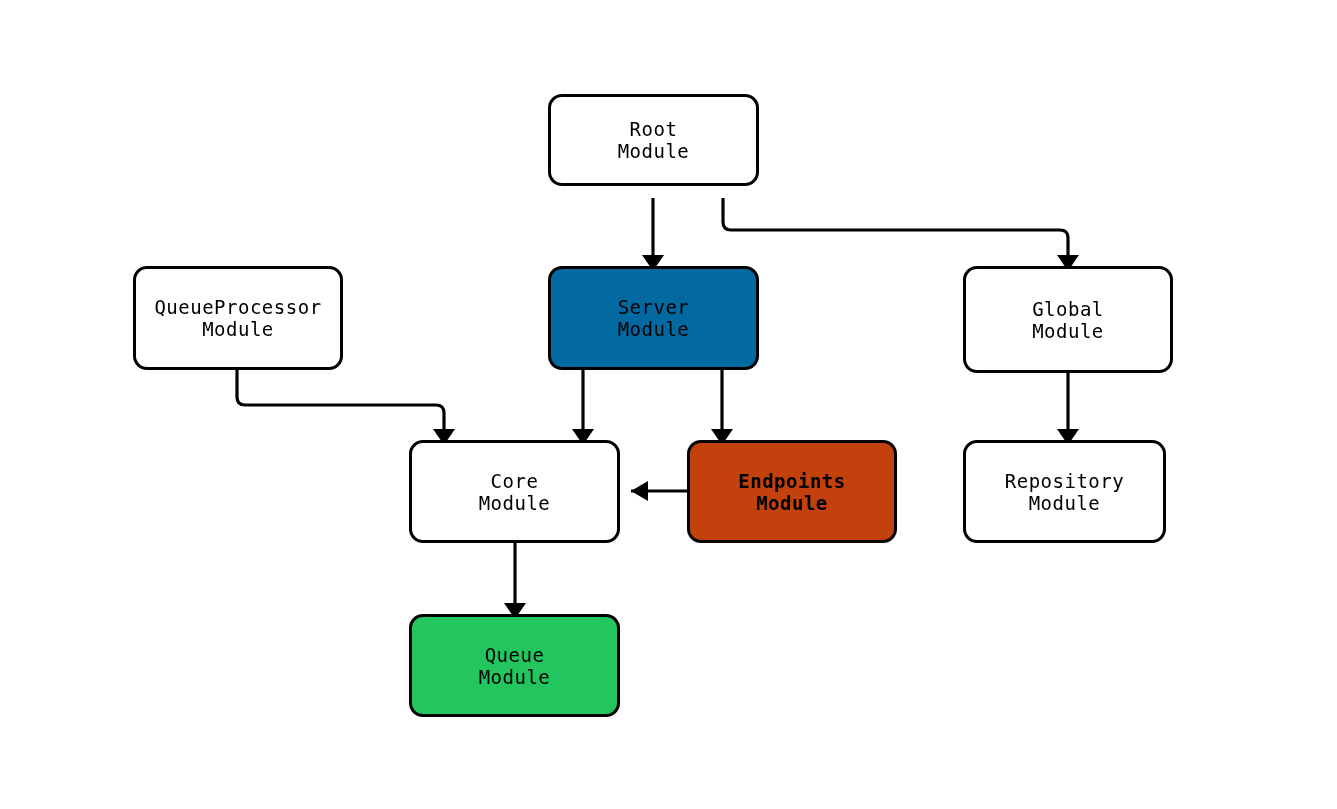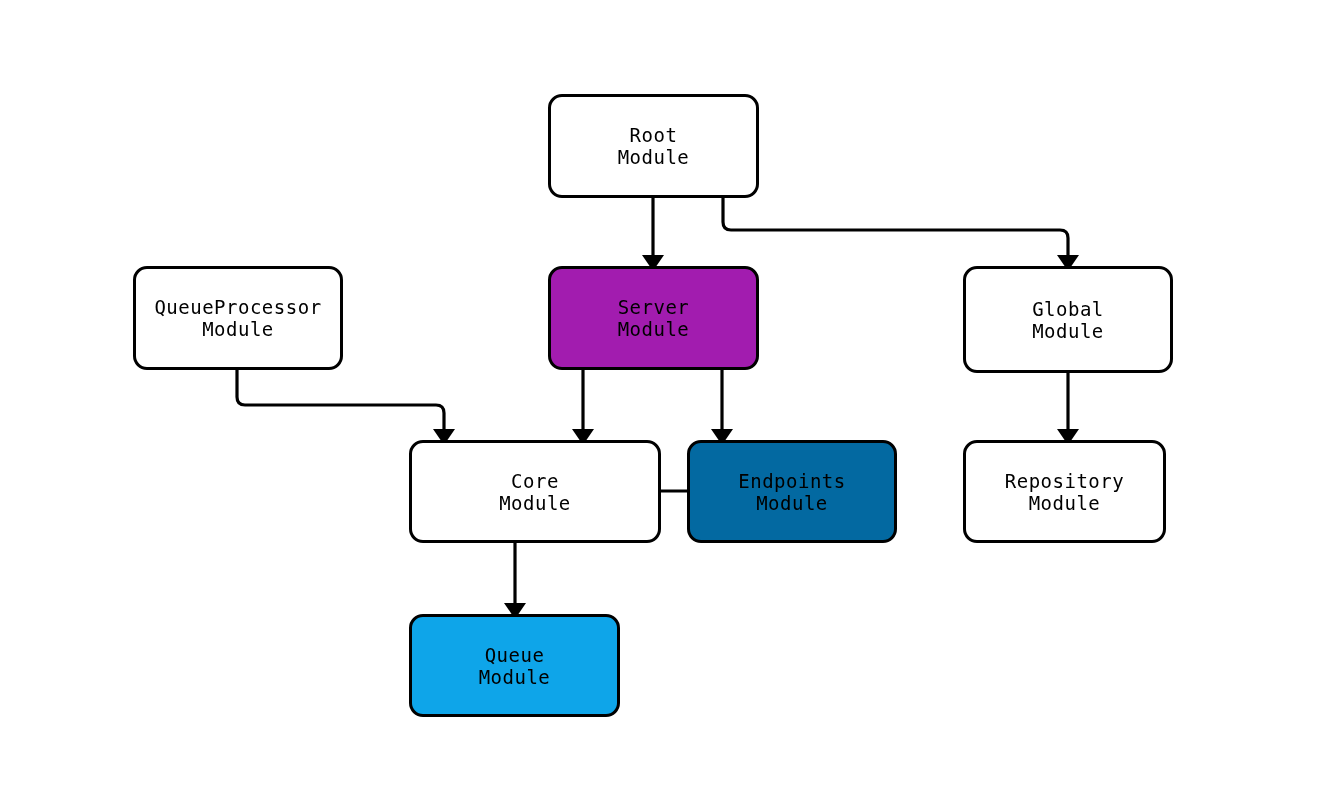--- a/index.html
+++ b/index.html
@@ -79,47 +79,47 @@
         <path d="M 444 445 L 433 429 L 455 429 Z" fill="#000000"></path>
         <path d="M 583 445 L 572 429 L 594 429 Z" fill="#000000"></path>
         <path d="M 722 445 L 711 429 L 733 429 Z" fill="#000000"></path>
         <path d="M 1068 445 L 1057 429 L 1079 429 Z" fill="#000000"></path>
         <path d="M 631 491 L 648 481 L 648 501 Z" fill="#000000"></path>
         <path d="M 515 619 L 504 603 L 526 603 Z" fill="#000000"></path>
       </g>
   </svg>
 
   <div id="node-layer">
-      <div class="node" style="left: 548px; top: 94px; width: 211px; height: 104px; background: rgb(255, 255, 255); border-color: rgb(0, 0, 0);">
+      <div class="node" style="left: 548px; top: 94px; width: 211px; height: 92px; background: rgb(255, 255, 255); border-color: rgb(0, 0, 0);">
         <span class="node-line">Root</span>
         <span class="node-line">Module</span>
       </div>
       <div class="node" style="left: 133px; top: 266px; width: 210px; height: 104px; background: rgb(255, 255, 255); border-color: rgb(0, 0, 0); text-align: right;">
         <span class="node-line">QueueProcessor</span>
         <span class="node-line">Module</span>
       </div>
-      <div class="node" style="left: 548px; top: 266px; width: 211px; height: 104px; background: #a21caf; border-color: rgb(0, 0, 0);">
+      <div class="node" style="left: 548px; top: 266px; width: 211px; height: 104px; background: #0369a1; border-color: rgb(0, 0, 0);">
         <span class="node-line">Server</span>
         <span class="node-line">Module</span>
       </div>
       <div class="node" style="left: 963px; top: 266px; width: 210px; height: 107px; background: rgb(255, 255, 255); border-color: rgb(0, 0, 0);">
         <span class="node-line">Global</span>
         <span class="node-line">Module</span>
       </div>
-      <div class="node" style="left: 409px; top: 440px; width: 252px; height: 103px; background: rgb(255, 255, 255); border-color: rgb(0, 0, 0);">
+      <div class="node" style="left: 409px; top: 440px; width: 211px; height: 103px; background: rgb(255, 255, 255); border-color: rgb(0, 0, 0);">
         <span class="node-line">Core</span>
         <span class="node-line">Module</span>
       </div>
-      <div class="node" style="left: 687px; top: 440px; width: 210px; height: 103px; background: #0369a1; border-color: rgb(0, 0, 0);">
+      <div class="node" style="left: 687px; top: 440px; width: 210px; height: 103px; background: #c2410c; border-color: rgb(0, 0, 0); font-weight: bold;">
         <span class="node-line">Endpoints</span>
         <span class="node-line">Module</span>
       </div>
       <div class="node" style="left: 963px; top: 440px; width: 203px; height: 103px; background: rgb(255, 255, 255); border-color: rgb(0, 0, 0);">
         <span class="node-line">Repository</span>
         <span class="node-line">Module</span>
       </div>
-      <div class="node" style="left: 409px; top: 614px; width: 211px; height: 103px; background: #0ea5e9; border-color: rgb(0, 0, 0); text-align: center;">
+      <div class="node" style="left: 409px; top: 614px; width: 211px; height: 103px; background: #22c55e; border-color: rgb(0, 0, 0); text-align: center;">
         <span class="node-line">Queue</span>
         <span class="node-line">Module</span>
       </div>
     </div>
 
 </div>
 
 </body></html>

